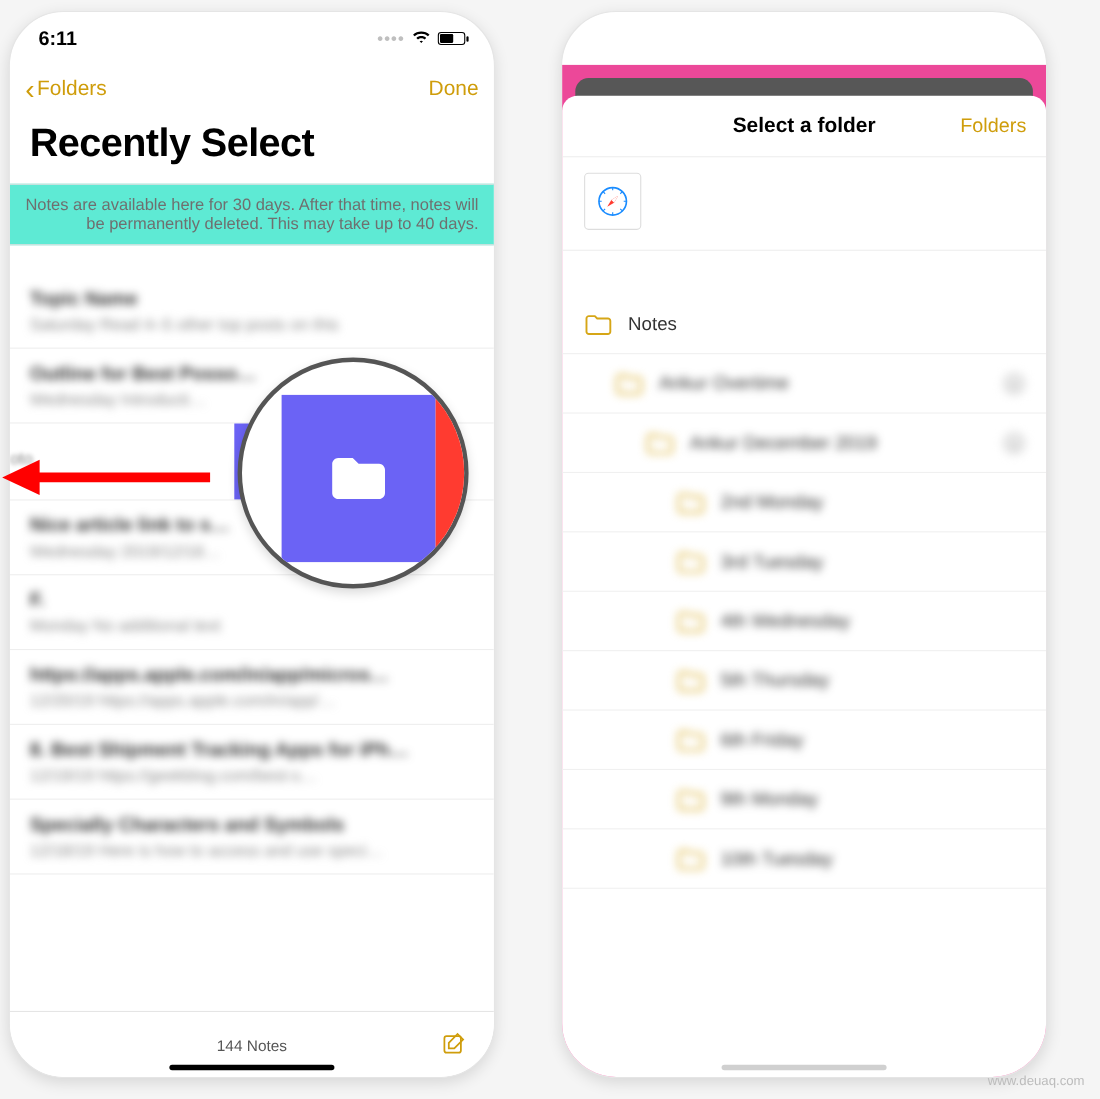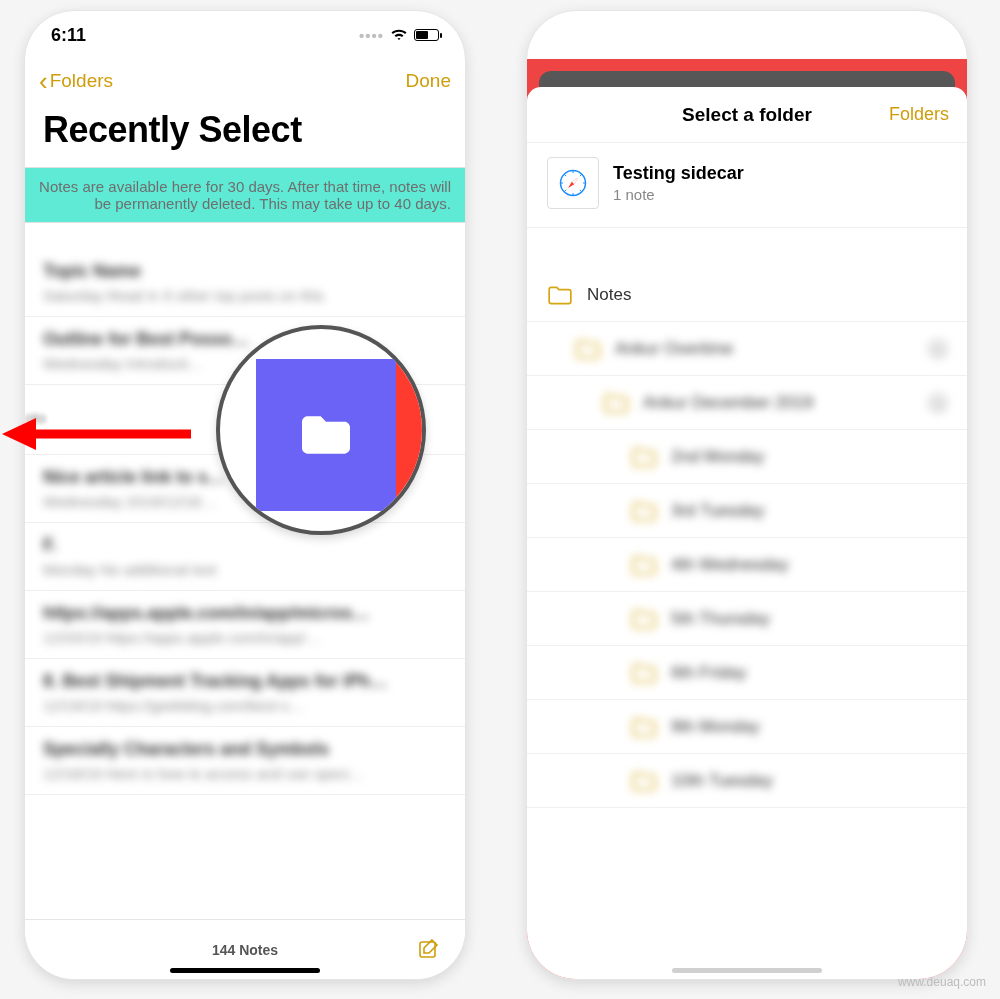--- a/index.html
+++ b/index.html
@@ -7,21 +7,21 @@
     background: #f5f5f5;
     font-family: -apple-system, "Helvetica Neue", Arial, sans-serif;
     width: 1000px;
     height: 999px;
     overflow: hidden;
     position: relative;
   }
   .container {
     display: flex;
     gap: 60px;
-    padding: 0 24px;
+    padding: 0 8px;
     width: 100%;
     height: 100%;
     position: relative;
   }
   .phone {
     width: 442px;
     height: 970px;
     background: #fff;
     border-radius: 50px;
     border: 1px solid #e5e5e5;
@@ -81,21 +81,20 @@
   .cell.blur .t { filter: blur(4px); }
   .cell .line1 { font-size: 17.5px; font-weight: 600; color:#333; margin-bottom:5px; }
   .cell .line2 { font-size: 15px; color: #8a8a8a; }
   .bottom-bar {
     position: absolute; bottom: 0; left:0; right:0;
     height: 60px;
     border-top: 1px solid #e5e5e5;
     display:flex; align-items:center; justify-content:center;
     font-size: 14px; color:#555;
     background:#fff;
-    font-weight:bold;
   }
   .compose-icon {
     position:absolute; right:24px; bottom:18px;
     width:24px; height:24px;
   }
   .compose-icon svg { stroke:#cf9d0b; }
   .home-ind { position:absolute; bottom:6px; left:50%; transform:translateX(-50%); width:150px; height:5px; background:#000; border-radius:3px; }
   .home-ind.light { background:#d0d0d0; }
 
   
@@ -155,21 +154,21 @@
   }
   .mag2 .r1 { top:-16px; color:#cf9d0b; font-size:34px; font-weight:600;}
   .mag2 .r2 { top:70px; }
   .mag2 .r3 { top:162px; filter:blur(5px);}
   .mag2 svg.folder-out { width:46px; height:40px; margin-right:16px; }
   .mag2 .fname { font-size:30px; color:#3a3a3a; }
 
   
   .sheet-backdrop {
     position:absolute; top:48px; left:0; right:0; bottom:0;
-    background:#ef4444;
+    background:#ec4899;
   }
   .sheet-backdrop .under {
     position:absolute; top:12px; left:12px; right:12px; height:30px;
     background:#575757; border-radius:12px;
   }
   .sheet {
     position:absolute; top:28px; left:0; right:0; bottom:0;
     background:#fff; border-radius:14px 14px 0 0;
     overflow:hidden;
   }
@@ -328,24 +327,20 @@
         </div>
         <div class="sheet-head">
           <div class="thumb">
             <svg viewBox="0 0 24 24">
                 <circle cx="12" cy="12" r="10" fill="none" stroke="#1a8cff" stroke-width="1.2"></circle>
                 <path d="M12 2v2M12 20v2M2 12h2M20 12h2M5 5l1.5 1.5M17.5 17.5L19 19M5 19l1.5-1.5M17.5 6.5L19 5" stroke="#1a8cff" stroke-width="0.8"></path>
                 <path d="M8 16l3-5 5-3-3 5z" fill="#ff3b30"></path>
                 <path d="M11 11l5-3-3 5z" fill="#fff"></path>
               </svg>
           </div>
-          <div class="info">
-            <div class="nm">Testing sidecar</div>
-            <div class="ct">1 note</div>
-          </div>
         </div>
 
         <div class="folder-list" id="folder-list">
 
         <div class="folder-item" style="padding-left: 20px;">
               <svg class="fi" viewBox="0 0 24 20">
                 <path d="M2 5c0-1 1-2 2-2h5l2 2h9c1 0 2 1 2 2v9c0 1-1 2-2 2H4c-1 0-2-1-2-2z" fill="none" stroke="#d6a616" stroke-width="1.6"></path>
               </svg>
               <span class="fn">Notes</span>
             </div>

